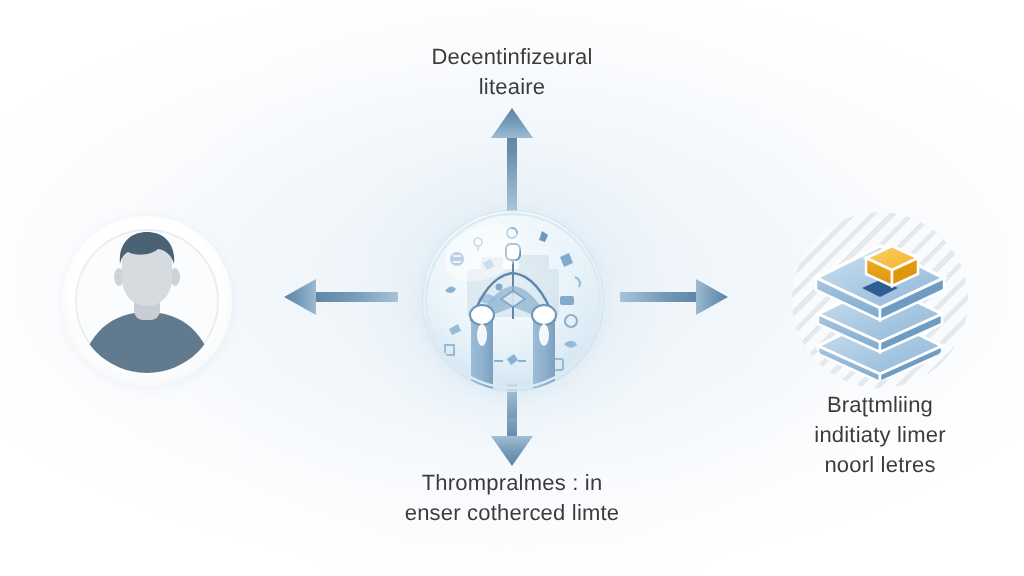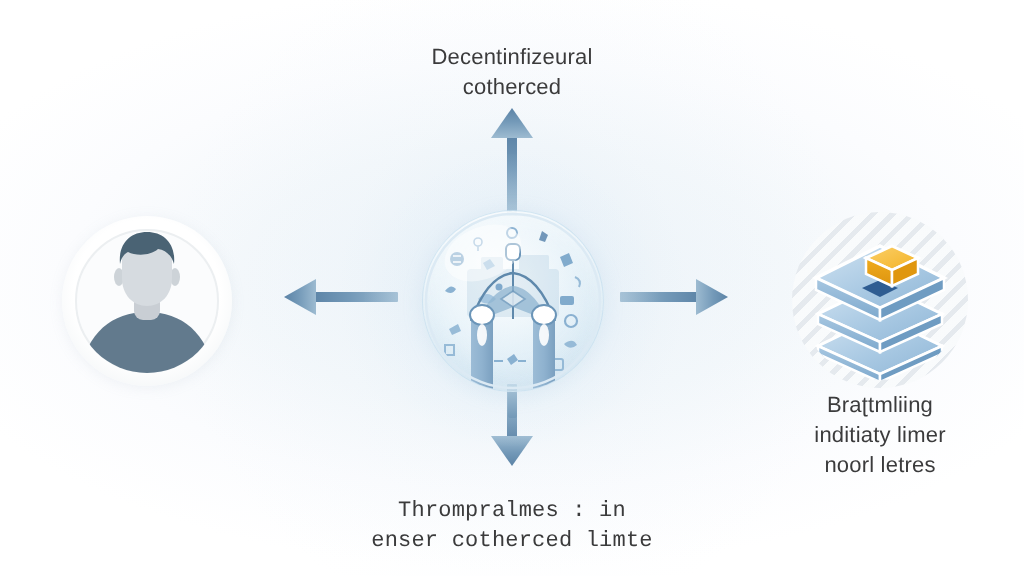--- a/index.html
+++ b/index.html
@@ -22,21 +22,21 @@
   }
 
   
   .label{
     position:absolute;text-align:center;color:#3b3b3c;
     font-size:22px;line-height:30px;font-weight:400;
     letter-spacing:.2px;white-space:pre-line;
     text-rendering:geometricPrecision;
   }
   #label-top{left:332px;top:42px;width:360px;}
-  #label-bottom{left:332px;top:496px;width:360px;font-family:Liberation Mono, monospace;}
+  #label-bottom{left:332px;top:468px;width:360px;}
   #label-left{left:8px;top:390px;width:280px;}
   #label-right{left:740px;top:390px;width:280px;}
 
   
   .arrow{position:absolute;}
 
   
   #avatar-node{position:absolute;left:62px;top:216px;width:170px;height:170px;}
   #avatar-node .halo{
     position:absolute;inset:0;border-radius:50%;
@@ -67,21 +67,21 @@
     border:1px solid rgba(198,222,238,.7);
     overflow:hidden;
   }
 </style>
 </head>
 <body>
 
 <div id="canvas">
 
   <div class="label" id="label-top">Decentinfizeural
-cotherced</div>
+liteaire</div>
 
   <div class="label" id="label-bottom">Thrompralmes : in
 enser cotherced limte</div>
 
 
   <div class="label" id="label-right">Braʈtmliing
 inditiaty limer
 noorl letres</div>
 
   <svg class="arrow" id="arrow-up" style="left:476px;top:106px;" width="72" height="112" viewBox="0 0 72 112">

